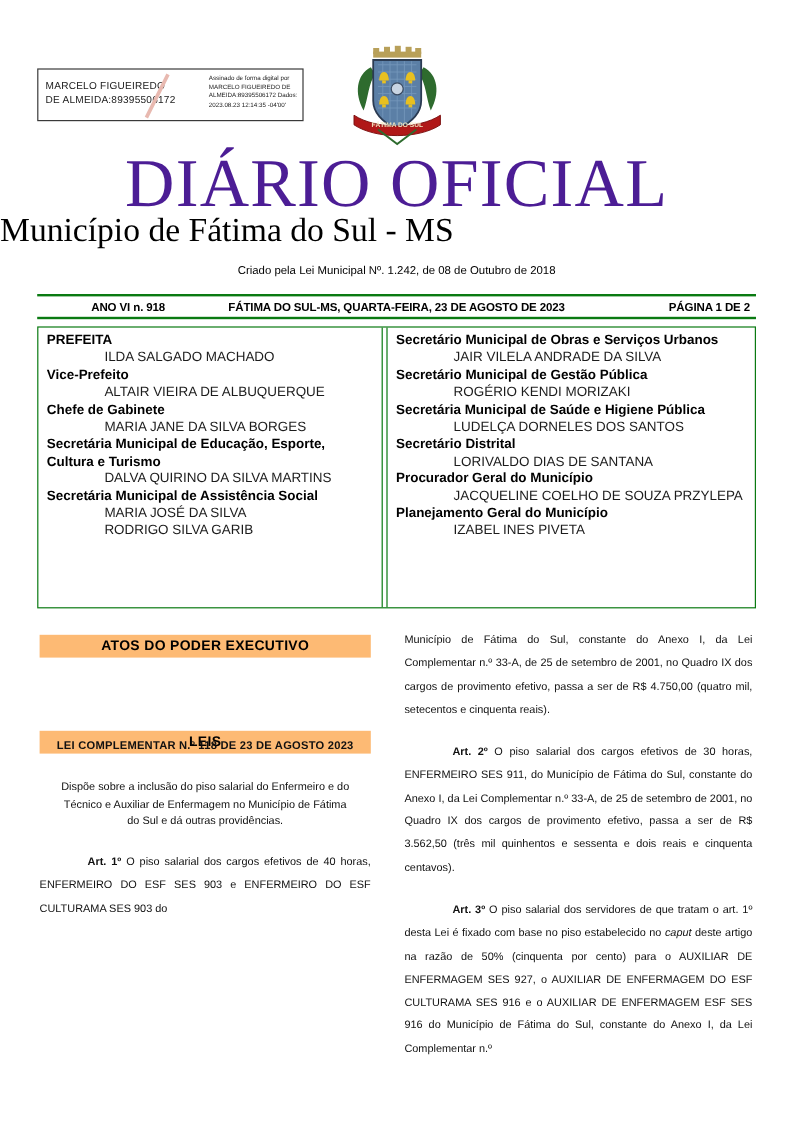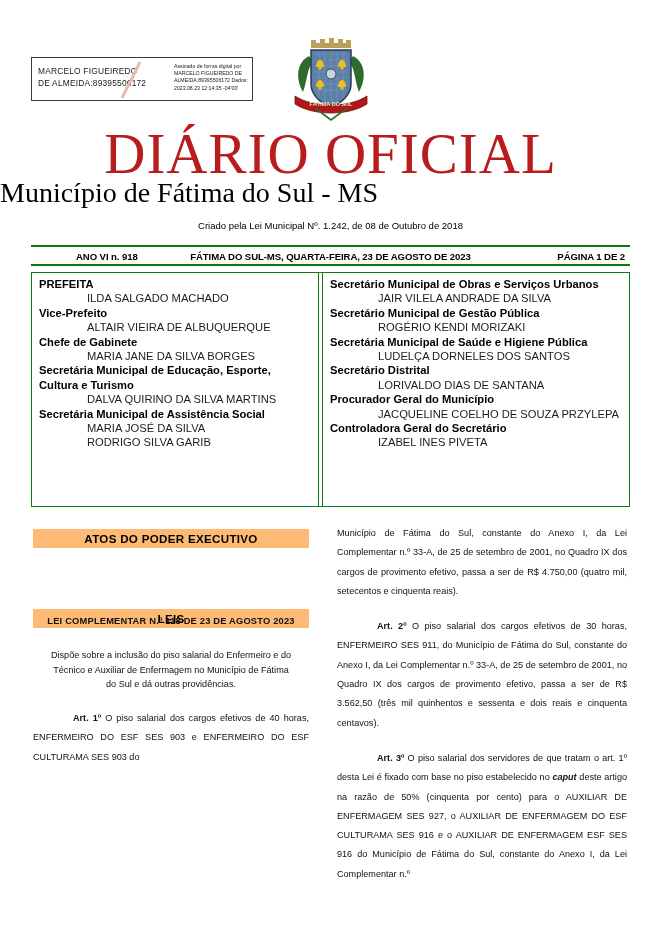--- a/index.html
+++ b/index.html
@@ -77,21 +77,21 @@
   .title-main {
     position: absolute;
     left: 0;
     top: 124px;
     width: 661px;
     text-align: center;
     font-family: "Liberation Serif", serif;
     font-size: 57px;
     line-height: 60px;
     letter-spacing: 1px;
-    color: #b91c1c;
+    color: #4c1d95;
   }
   .title-sub {
     position: absolute;
     left: 0;
     top: 177px;
     width: 661px;
     text-align: left;
     font-family: "Liberation Serif", serif;
     font-size: 28px;
     line-height: 32px;
@@ -237,21 +237,21 @@
     margin: 0 0 17px 0;
     padding: 0 14px;
   }
   .para {
     margin: 0 0 0 0;
     text-indent: 40px;
     text-align: justify;
   }
   .para + .para { margin-top: 16px; }
   .para b { font-weight: bold; }
-  .para i { font-style: italic; font-weight: bold; }
+  .para i { font-style: italic; }
   .para-cont { text-indent: 0; }
 </style>
 </head>
 <body>
 
 <div class="page">
 
   <div class="sig-box">
     <div class="sig-name">MARCELO FIGUEIREDO DE ALMEIDA:89395506172</div>
     <div class="sig-meta">Assinado de forma digital por MARCELO FIGUEIREDO DE ALMEIDA:89395506172 Dados: 2023.08.23 12:14:35 -04'00'</div>
@@ -333,21 +333,21 @@
       <div class="role">Secretário Municipal de Obras e Serviços Urbanos</div>
       <div class="person">JAIR VILELA ANDRADE DA SILVA</div>
       <div class="role">Secretário Municipal de Gestão Pública</div>
       <div class="person">ROGÉRIO KENDI MORIZAKI</div>
       <div class="role">Secretária Municipal de Saúde e Higiene Pública</div>
       <div class="person">LUDELÇA DORNELES DOS SANTOS</div>
       <div class="role">Secretário Distrital</div>
       <div class="person">LORIVALDO DIAS DE SANTANA</div>
       <div class="role">Procurador Geral do Município</div>
       <div class="person">JACQUELINE COELHO DE SOUZA PRZYLEPA</div>
-      <div class="role">Controladora Geral do Secretário</div>
+      <div class="role">Planejamento Geral do Município</div>
       <div class="person">IZABEL INES PIVETA</div>
     </div>
   </div>
 
   <div class="greenbar bar-atos">ATOS DO PODER EXECUTIVO</div>
   <div class="greenbar bar-leis">LEIS</div>
 
   <div class="col-text col-text-left">
     <div class="lawtitle">LEI COMPLEMENTAR N.º 118 DE 23 DE AGOSTO 2023</div>
     <div class="ementa">Dispõe sobre a inclusão do piso salarial do Enfermeiro e do Técnico e Auxiliar de Enfermagem no Município de Fátima do Sul e dá outras providências.</div>

